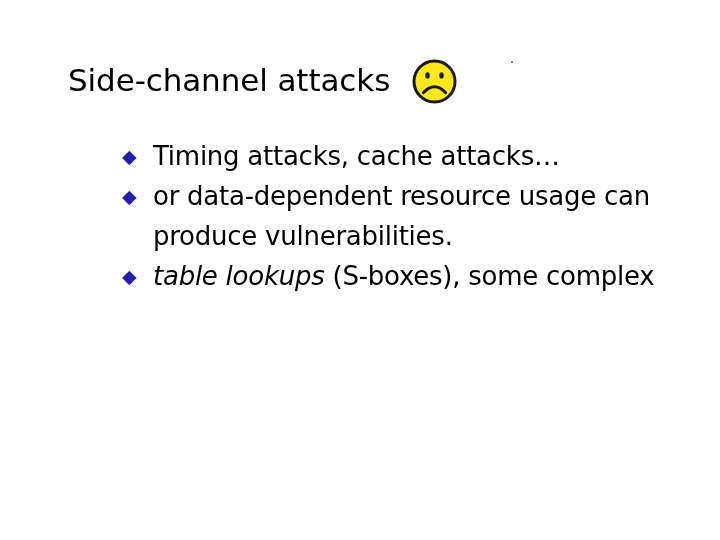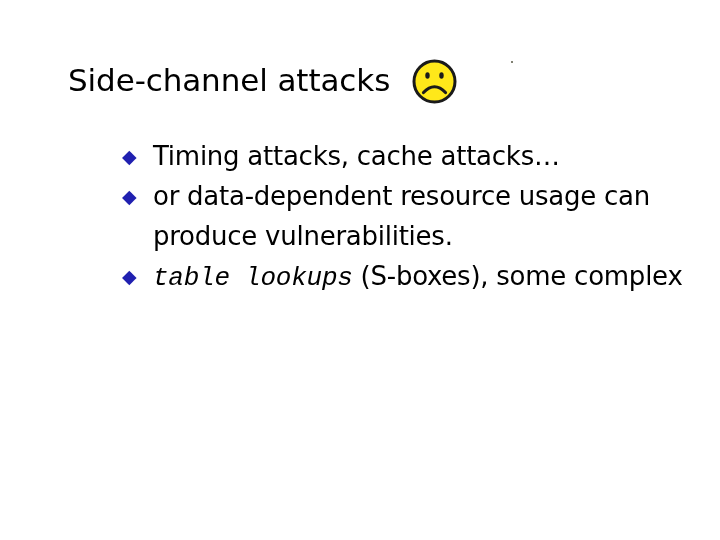--- a/index.html
+++ b/index.html
@@ -91,21 +91,20 @@
     font-family: "DejaVu Sans", sans-serif;
     font-size: 26px;
     font-weight: 400;
     color: #000000;
     line-height: 40px;
     letter-spacing: -0.25px;
   }
 
   .bullet-text .ital {
     font-style: italic;
-    font-family: Liberation Mono, monospace;
   }
 
   .line {
     display: block;
     white-space: nowrap;
   }
 </style>
 </head>
 <body>
 

